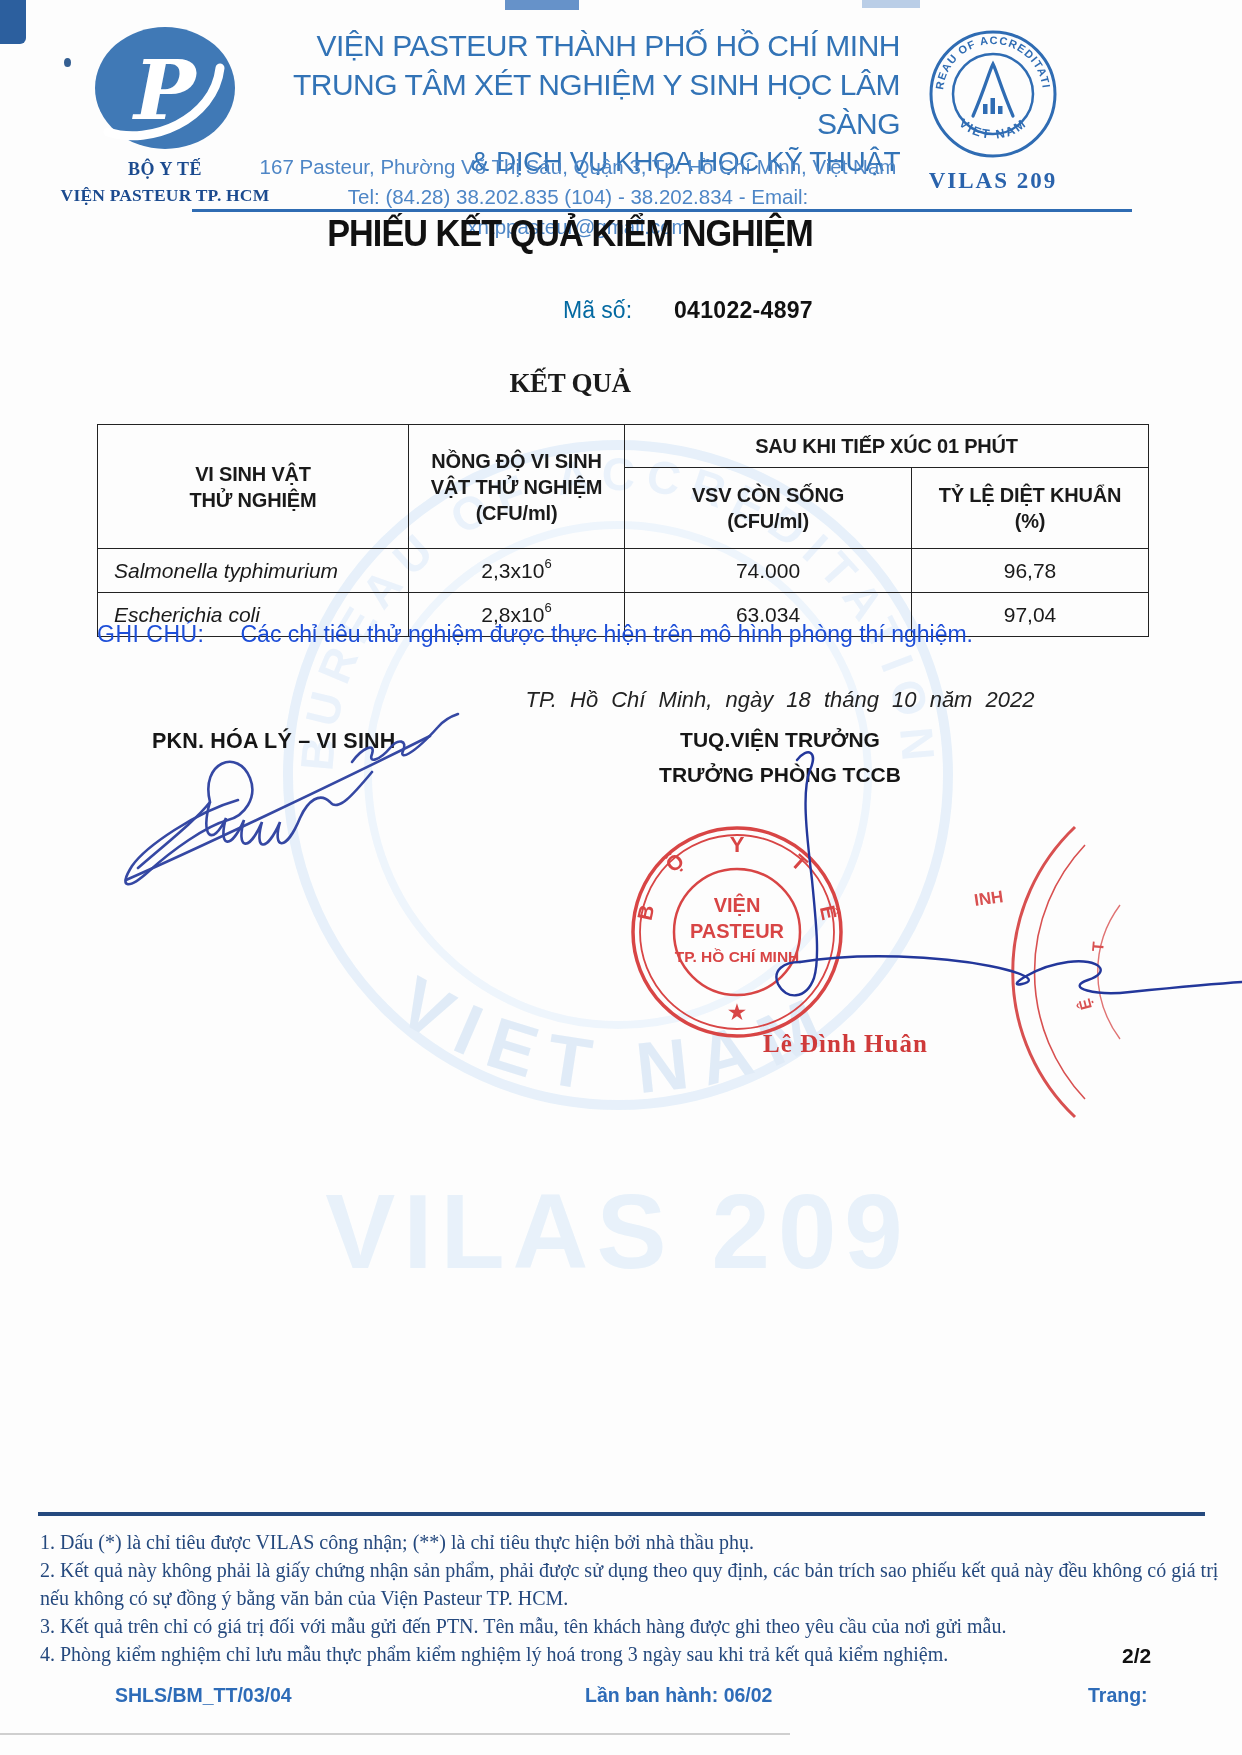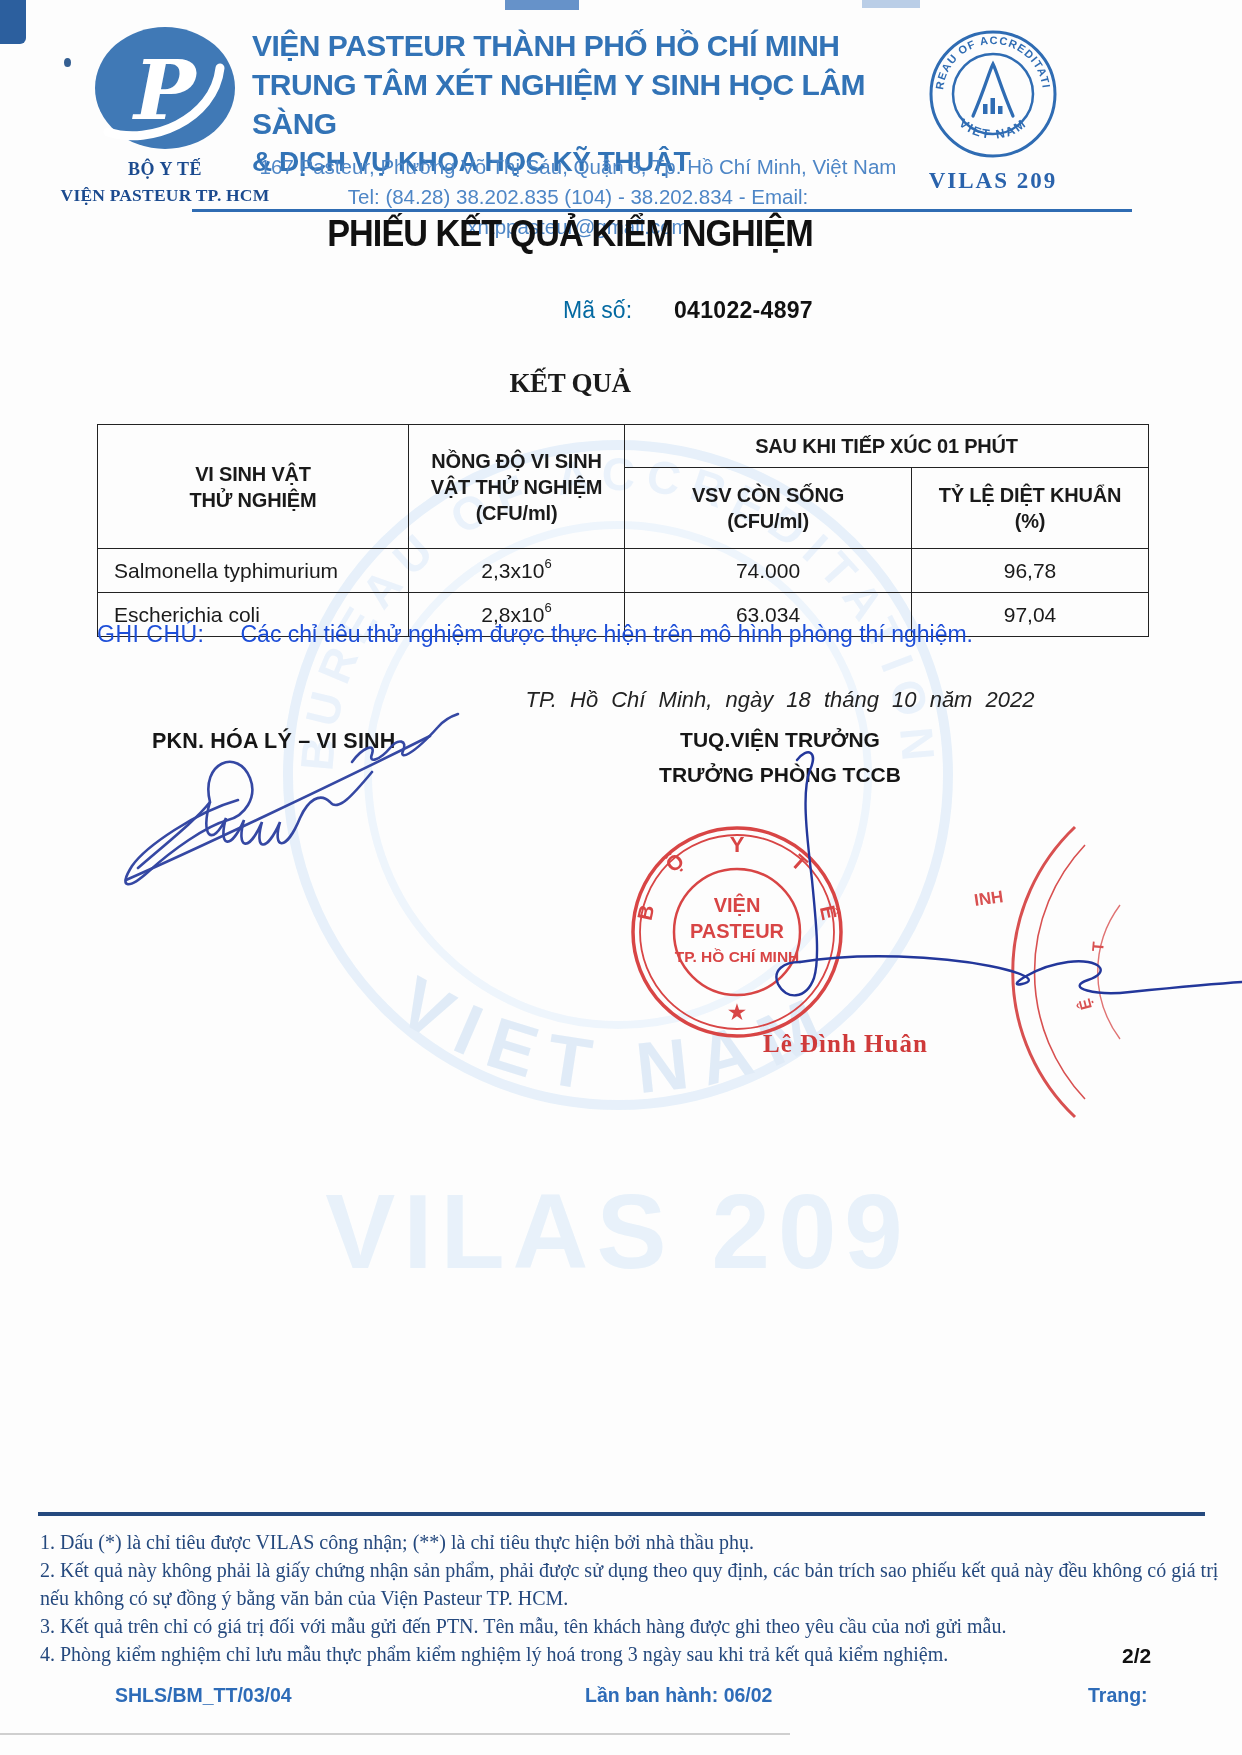--- a/index.html
+++ b/index.html
@@ -11,40 +11,40 @@
   
   .corner-mark{left:0;top:0;width:26px;height:44px;background:#2c5f9e;border-radius:0 0 6px 0;}
   .top-strip1{left:505px;top:0;width:74px;height:10px;background:#4b7fc0;opacity:.85;}
   .top-strip2{left:862px;top:0;width:58px;height:8px;background:#9db9dd;opacity:.7;}
   .dot-mark{left:64px;top:58px;width:7px;height:9px;background:#355f92;border-radius:50%;}
   
   .ministry{left:58px;top:156px;width:214px;text-align:center;color:#1c4b8f;
     font-family:"Liberation Serif",serif;font-weight:bold;line-height:26px;}
   .ministry .l1{font-size:18px;letter-spacing:.5px;}
   .ministry .l2{font-size:17.5px;letter-spacing:.2px;}
-  .org{left:252px;top:26px;width:648px;text-align:left;color:#3273b6;font-weight:bold;letter-spacing:-.5px;}
+  .org{left:252px;top:26px;width:648px;text-align:right;color:#3273b6;font-weight:normal;letter-spacing:-.5px;}
   .org .l1{font-size:30px;line-height:39px;}
   .org .l2{font-size:30px;line-height:39px;}
   .org .l3{font-size:28px;line-height:38px;}
   .address{left:246px;top:152px;width:664px;text-align:center;color:#4e86c6;font-size:20.5px;line-height:30px;}
   .sep-line{left:192px;top:209px;width:940px;height:3px;background:#2f6cb3;}
   
   .doc-title{left:0;top:213px;width:1140px;text-align:center;font-size:36px;font-weight:bold;color:#111;
     letter-spacing:-1px;transform:scaleX(.95);transform-origin:center;}
   .code-row{left:563px;top:297px;font-size:23px;}
   .code-row .lbl{color:#0369a1;}
   .code-row .val{font-weight:bold;color:#111;margin-left:42px;letter-spacing:.3px;}
   .section-title{left:0;top:368px;width:1140px;text-align:center;font-size:27px;font-weight:bold;letter-spacing:-.3px;font-family:Liberation Serif, serif;}
   
   table.results{position:absolute;left:97px;top:424px;width:1051px;border-collapse:collapse;table-layout:fixed;
     background:transparent;}
   table.results th,table.results td{border:1.6px solid #222;}
   table.results th{font-size:20px;font-weight:bold;text-align:center;line-height:26px;padding:3px 2px;letter-spacing:-.2px;}
   table.results td{font-size:21px;text-align:center;height:41px;}
-  table.results td.organism{text-align:left;padding-left:16px;}
+  table.results td.organism{text-align:left;padding-left:16px;font-style:italic;}
   sup{font-size:13px;position:relative;top:-2px;}
   
   .note{left:97px;top:621px;width:1040px;font-size:23px;color:#1d4ed8;}
   .note .lbl{letter-spacing:.5px;}
   .note .txt{margin-left:36px;}
   
   .date-line{left:520px;top:687px;width:520px;text-align:center;font-style:italic;font-size:22px;word-spacing:7px;color:#222;}
   .right-titles{left:560px;top:722px;width:440px;text-align:center;font-weight:bold;font-size:21px;line-height:35px;color:#161616;}
   .left-title{left:152px;top:729px;font-weight:bold;font-size:21.5px;color:#161616;letter-spacing:.2px;}
   .signer-name{left:763px;top:1030px;font-family:"Liberation Serif",serif;font-weight:bold;font-size:25px;

